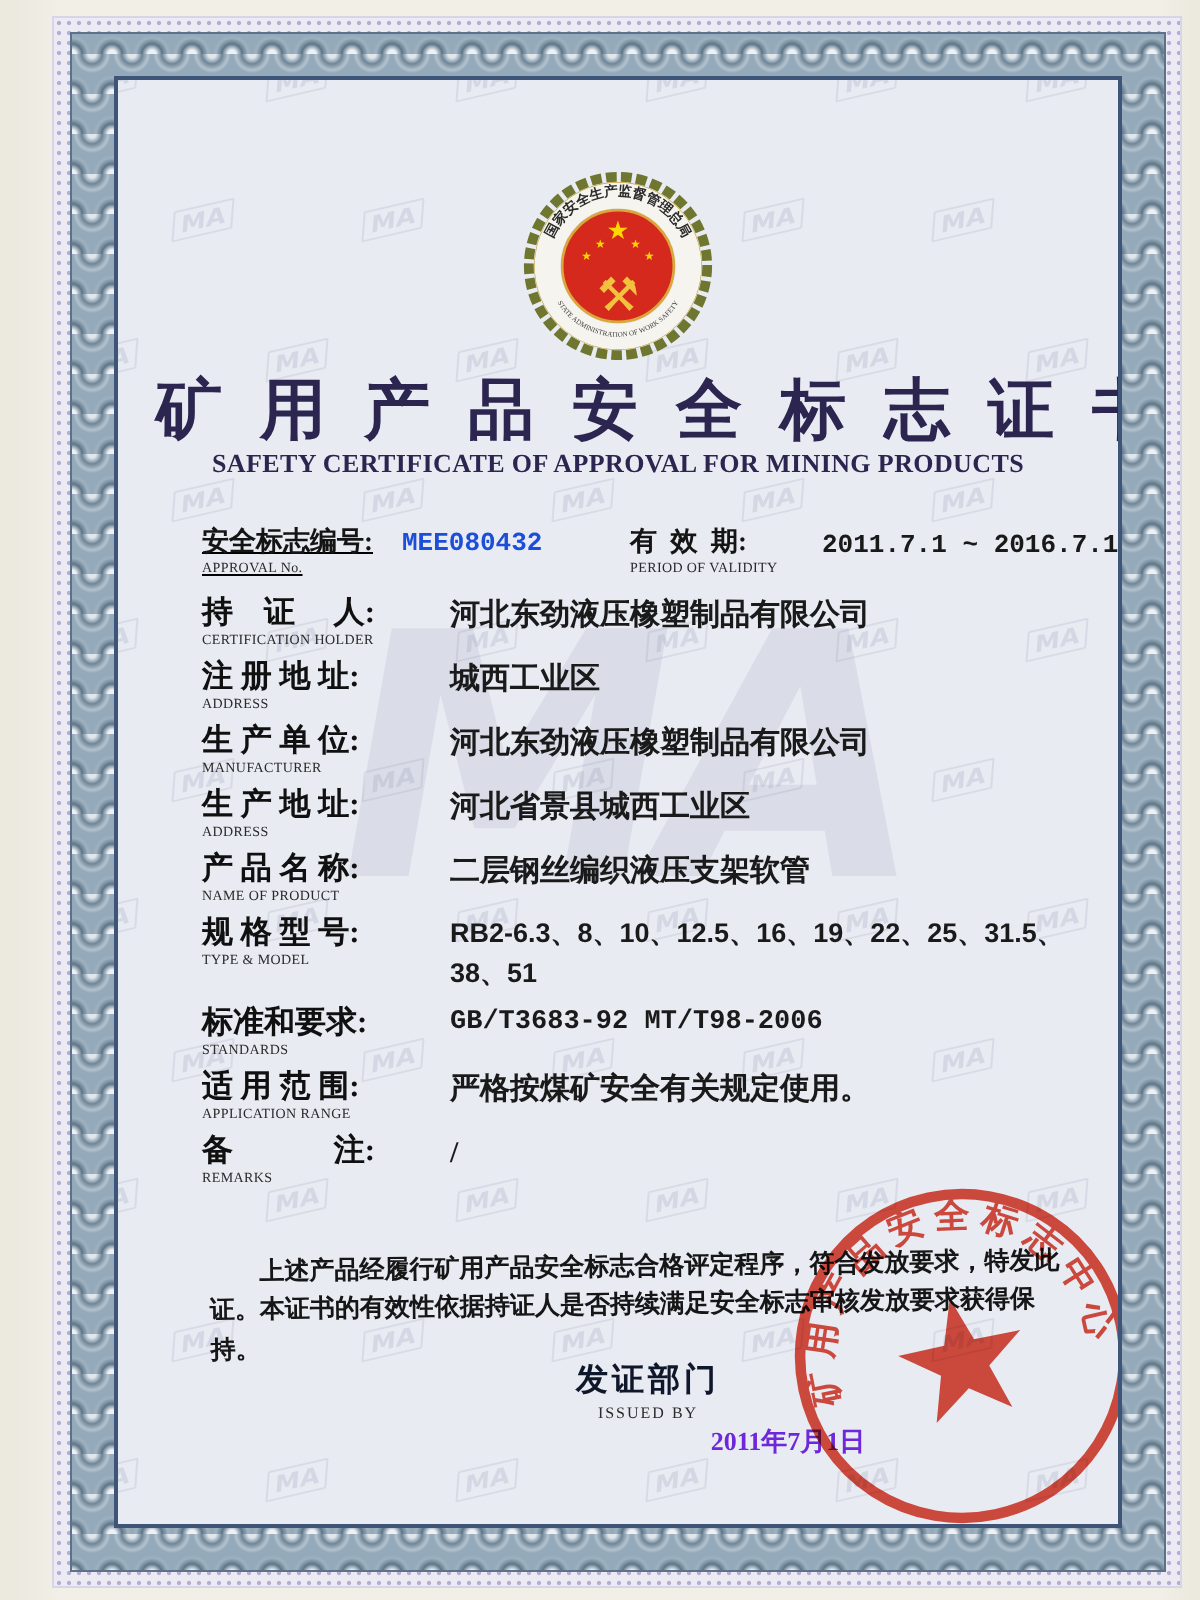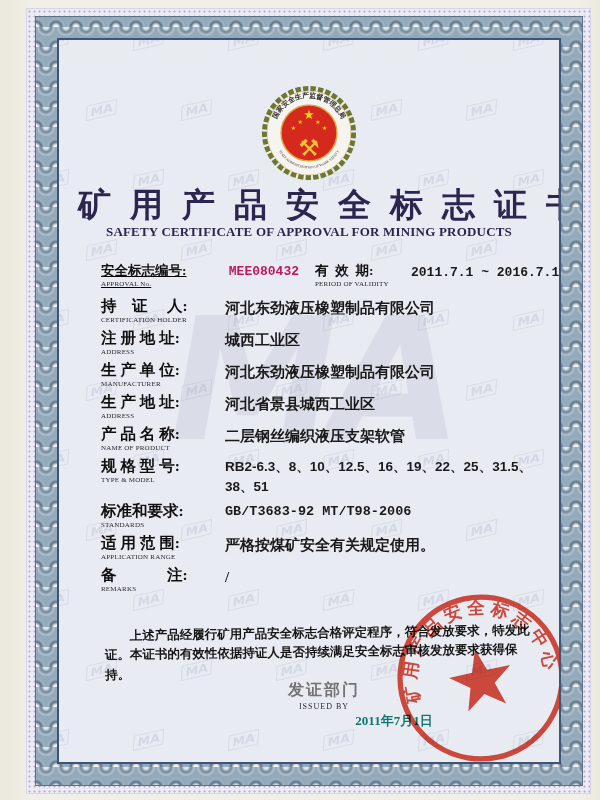--- a/index.html
+++ b/index.html
@@ -49,41 +49,41 @@
     white-space:nowrap;
   }
   .subtitle{
     position:absolute;top:184px;left:0;width:100%;text-align:center;
     font-size:13px;font-weight:bold;color:#2b2550;letter-spacing:0.2px;
   }
   .approval-row{position:absolute;top:222px;left:42px;right:14px;display:flex;}
   .lblblock .zh{font-size:13.5px;font-weight:bold;color:#141414;white-space:pre;}
   .lblblock .en{font-size:7px;color:#2a2a2a;letter-spacing:0.2px;margin-top:0px;white-space:nowrap;}
   .ap-label{width:100px;flex:none;text-decoration:underline;}
-  .ap-value{width:98px;flex:none;font:600 13px "Liberation Mono","DejaVu Sans Mono",monospace;color:#be185d;padding-top:2px;text-align:right;}
+  .ap-value{width:98px;flex:none;font:600 13px "Liberation Mono","DejaVu Sans Mono",monospace;color:#1d4ed8;padding-top:2px;}
   .vl-label{width:96px;flex:none;margin-left:16px;}
   .vl-value{flex:1;font:600 13px "Liberation Mono","DejaVu Sans Mono",monospace;color:#191919;padding-top:3px;white-space:nowrap;}
   .fields{position:absolute;top:256px;left:42px;right:18px;}
   .frow{display:flex;margin-bottom:3px;min-height:29px;}
   .flabel{width:124px;flex:none;}
   .flabel .zh{font-size:15.5px;font-weight:bold;color:#101010;white-space:pre;}
   .flabel .en{font-size:7px;color:#2a2a2a;letter-spacing:0.2px;margin-top:-1px;white-space:nowrap;}
   .fvalue{flex:1;font-size:15px;font-weight:600;color:#1a1a1a;padding-top:1px;line-height:1.5;}
   .gap-before{margin-top:0;}
   .declaration{
     position:absolute;top:584px;left:46px;right:28px;
     font-size:12.5px;font-weight:600;color:#161616;line-height:1.55;
     text-indent:2em;transform:rotate(-0.8deg);
   }
   .issued-zh-block{position:absolute;top:640px;left:205px;width:120px;text-align:center;}
-  .issued-zh{font-size:16px;font-weight:bold;color:#737373;letter-spacing:2px;}
+  .issued-zh{font-size:16px;font-weight:bold;color:#0f172a;letter-spacing:2px;}
   .issued-en{font-size:8px;color:#2a2a2a;letter-spacing:1px;margin-top:1px;}
   .issue-date{
     position:absolute;top:672px;left:270px;width:130px;text-align:center;
-    font-size:13px;font-weight:bold;color:#0f766e;
+    font-size:13px;font-weight:bold;color:#6d28d9;
   }
   .seal{position:absolute;left:334px;top:550px;width:176px;height:176px;opacity:0.9;mix-blend-mode:multiply;}
 </style>
 </head>
 <body>
 
 <div class="paper-edge"></div>
 <div class="speckle-band"></div>
 <div class="guilloche"></div>
 

